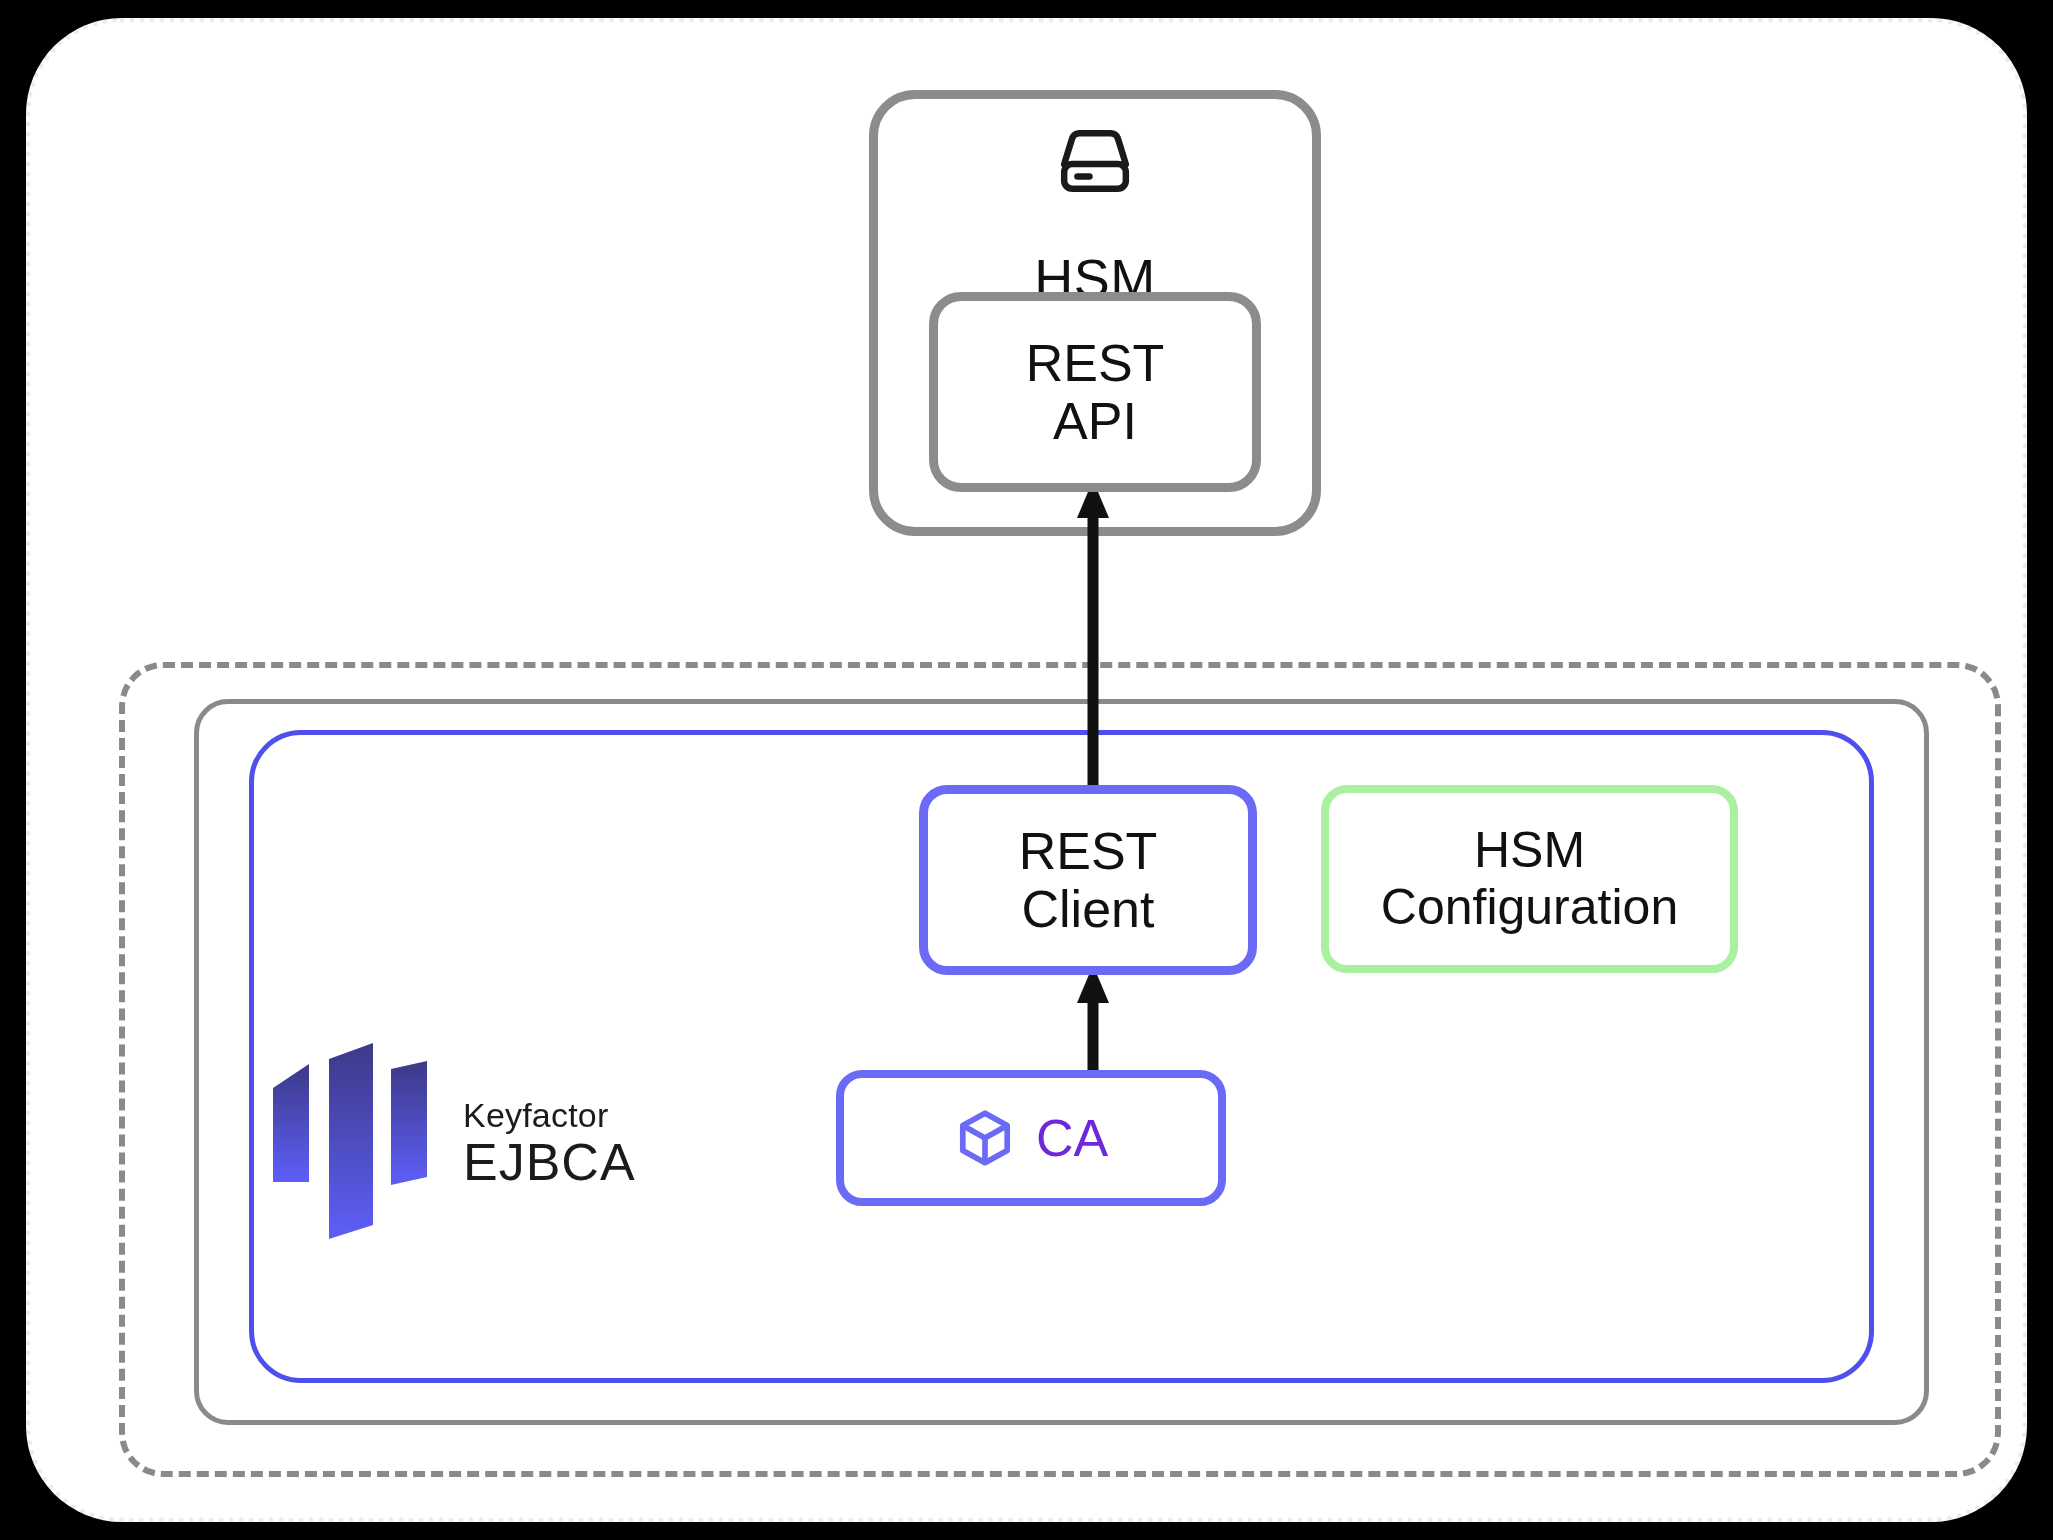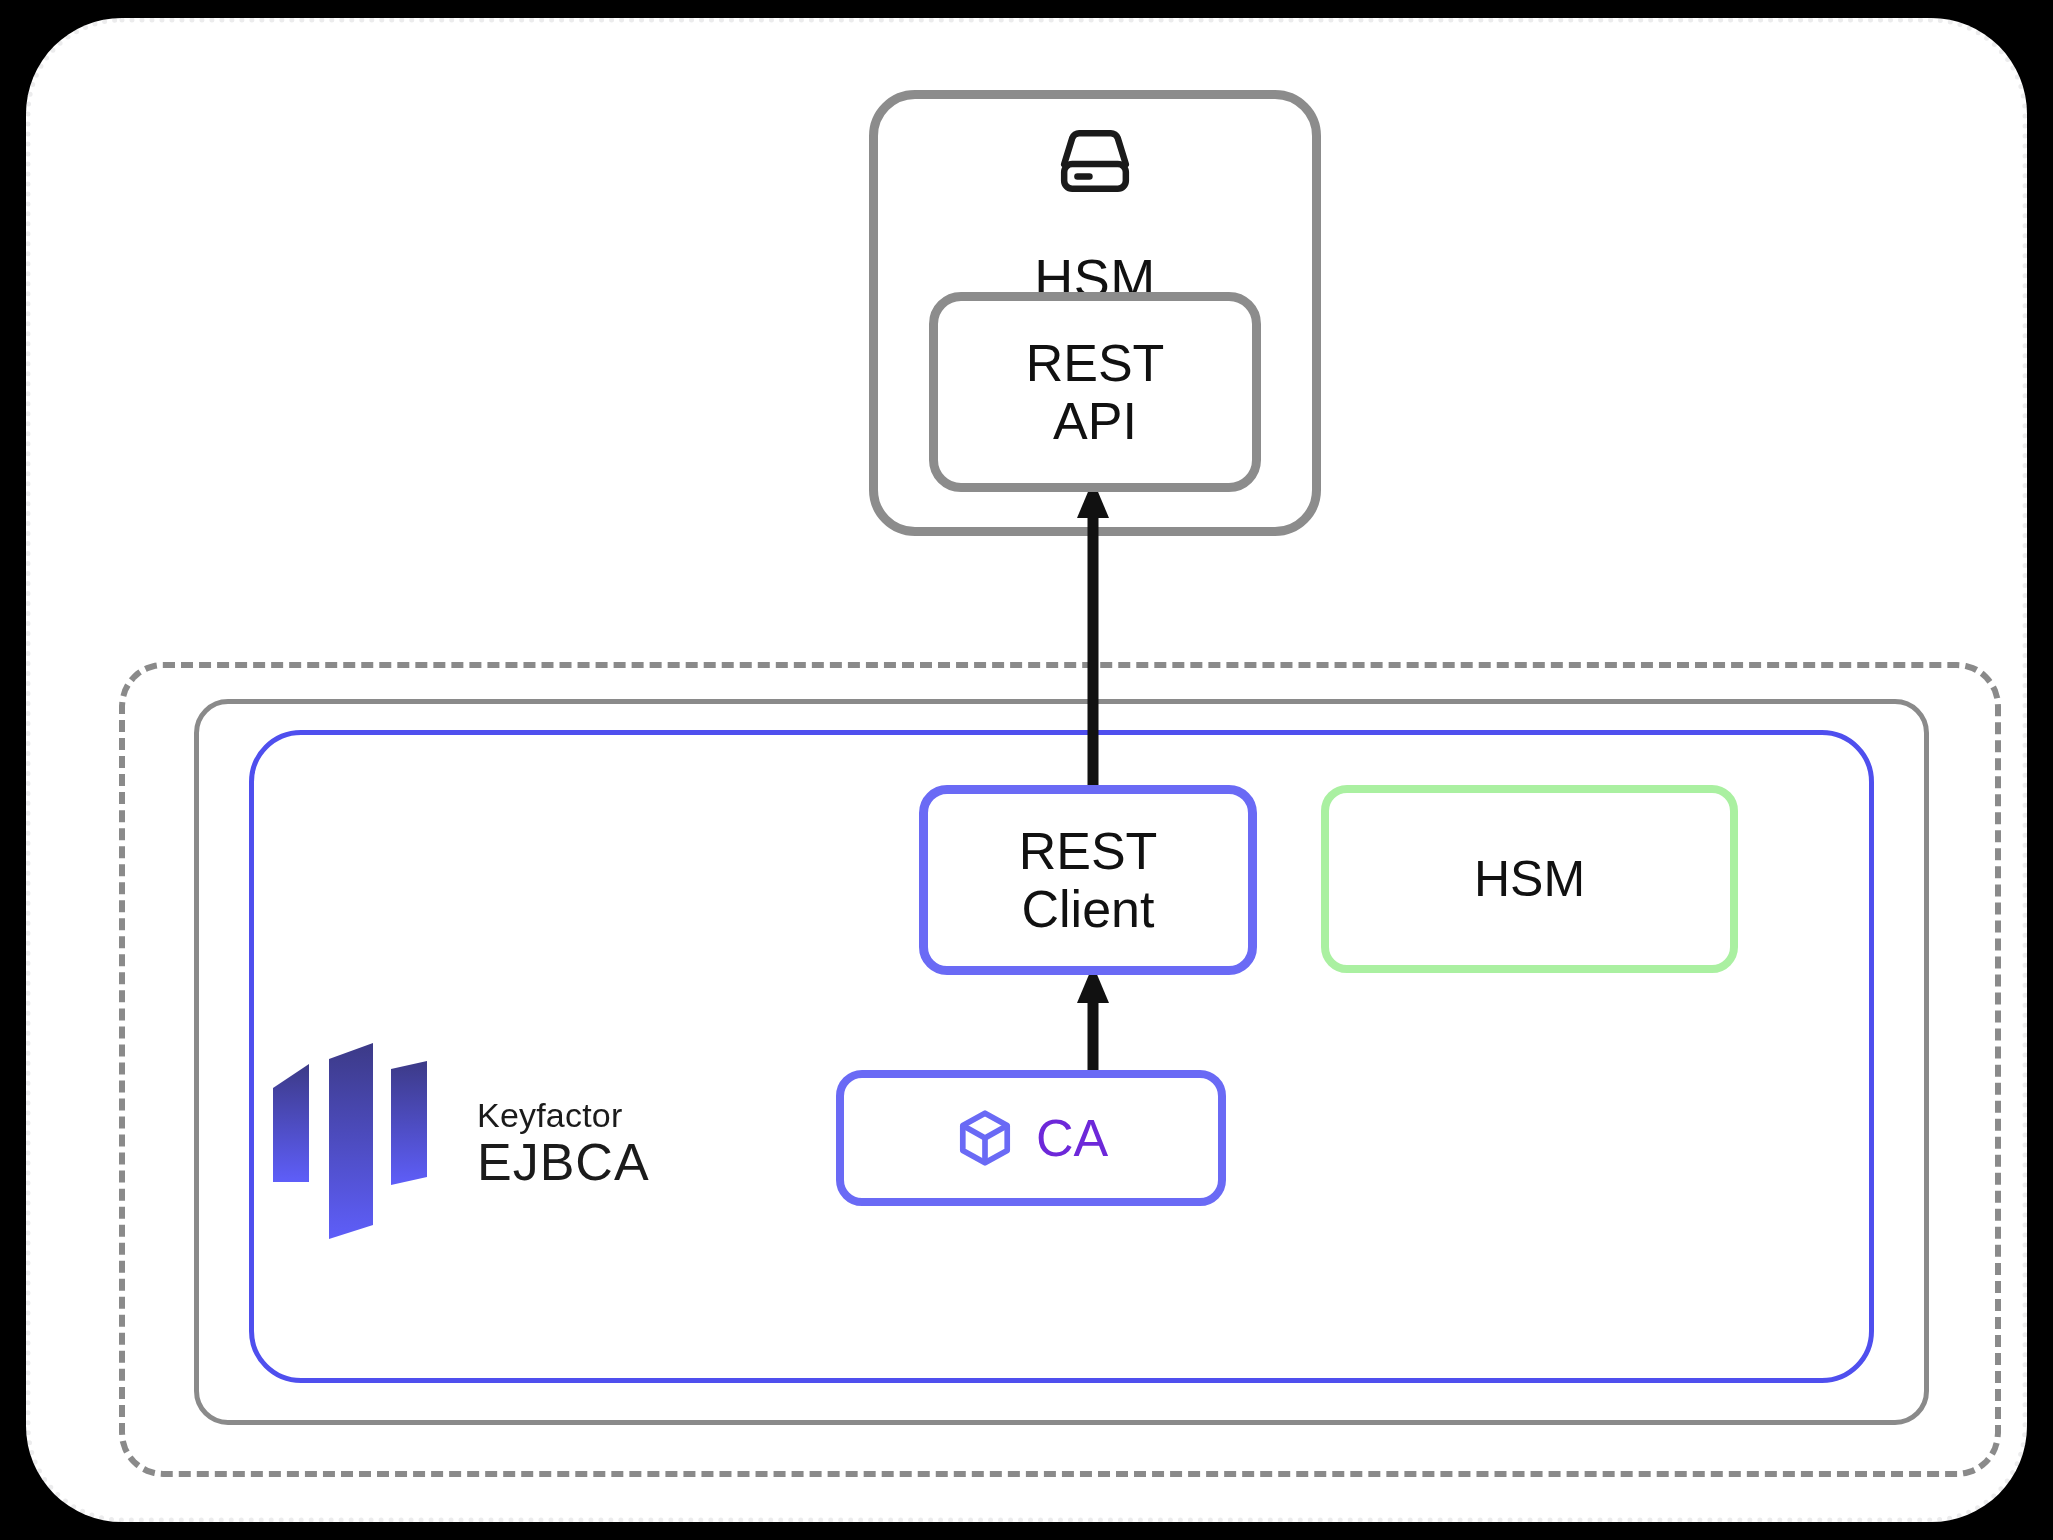--- a/index.html
+++ b/index.html
@@ -206,21 +206,21 @@
   }
 
   
   .ejbca-lockup {
     position: absolute;
     left: 238px;
     top: 1018px;
     display: flex;
     flex-direction: row;
     align-items: center;
-    gap: 40px;
+    gap: 26px;
     z-index: 7;
   }
   .ejbca-text {
     display: flex;
     flex-direction: column;
     align-items: flex-start;
     line-height: 1;
   }
   .kf-word {
     font-size: 34px;
@@ -271,20 +271,21 @@
     <div class="gray-container"></div>
     <div class="blue-container"></div>
 
     <div class="restclient-box">
       <div class="ln">REST</div>
       <div class="ln">Client</div>
     </div>
 
     <div class="hsmconfig-box">
       <div class="ln">HSM</div>
+      <div class="ln">Configuration</div>
     </div>
 
     <div class="ca-box">
       <svg width="62" height="62" viewBox="0 0 24 24">
         <path d="M12 2.4 L20.6 7.2 L20.6 16.8 L12 21.6 L3.4 16.8 L3.4 7.2 Z" fill="none" stroke="#6a6af5" stroke-width="2.2" stroke-linejoin="round"></path>
         <path d="M3.4 7.2 L12 12 L20.6 7.2" fill="none" stroke="#6a6af5" stroke-width="2.2" stroke-linejoin="round"></path>
         <line x1="12" y1="12" x2="12" y2="21.6" stroke="#6a6af5" stroke-width="2.2" stroke-linejoin="round"></line>
       </svg>
       <div class="ca-label">CA</div>
     </div>

